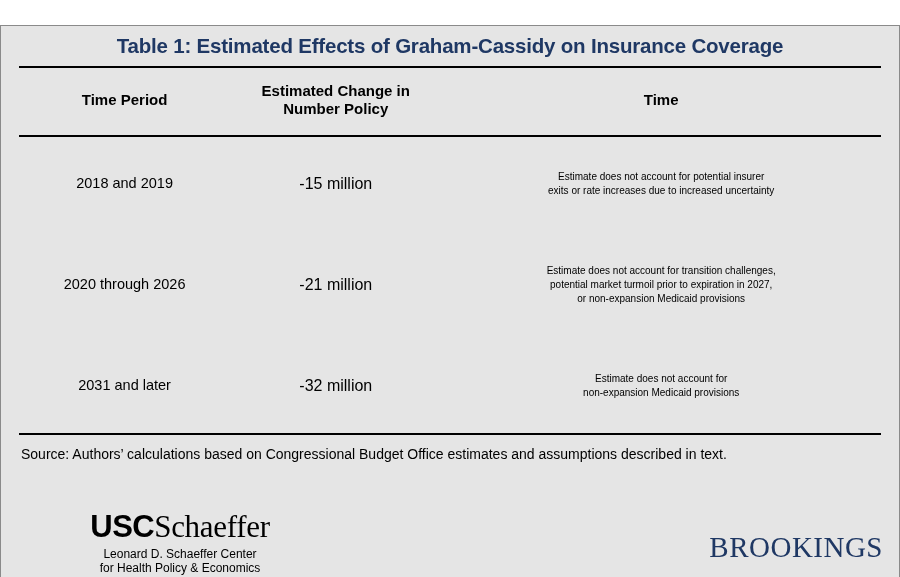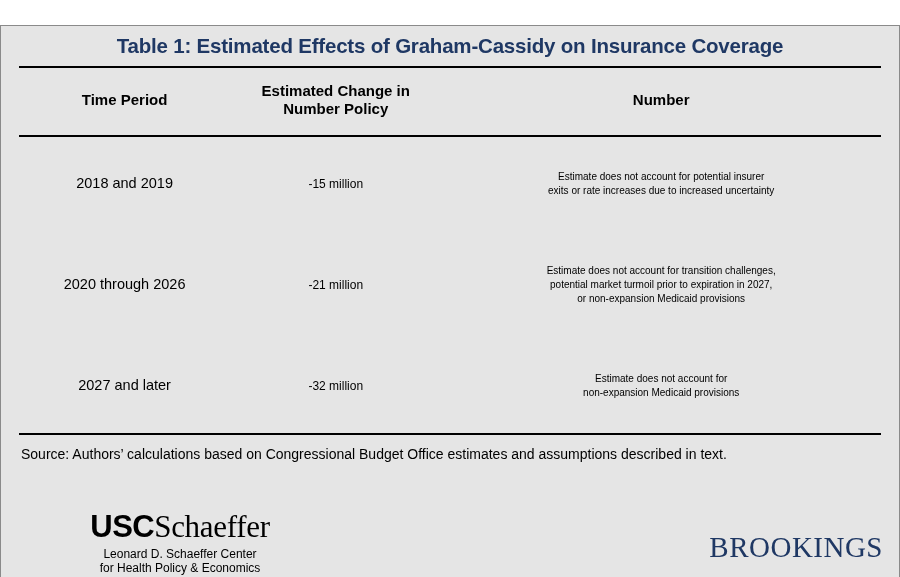--- a/index.html
+++ b/index.html
@@ -71,21 +71,21 @@
     line-height: 1.25;
   }
   td.cell {
     font-size: 14.5px;
     text-align: center;
     vertical-align: middle;
     padding: 0 6px;
     line-height: 1.35;
   }
   td.period { font-size: 14.5px; }
-  td.change { font-size: 12px; text-align: center; }
+  td.change { font-size: 16px; text-align: center; }
   td.notes {
     font-size: 10px;
     line-height: 1.38;
   }
   tr.datarow { height: 94px; }
   tr.r2 { height: 108px; }
   tr.r3 { height: 94px; }
 
   .source {
     font-size: 14px;
@@ -158,21 +158,21 @@
         <col class="c2">
         <col class="c3">
       </colgroup>
       <thead>
         <tr>
           <th class="hd">Time Period</th>
           <th class="hd">
             <div>Estimated Change in</div>
             <div>Number Policy</div>
           </th>
-          <th class="hd">Number</th>
+          <th class="hd">Time</th>
         </tr>
       </thead>
     </table>
 
     <div class="rule-head"></div>
 
     <table class="tbl">
       <colgroup>
         <col class="c1">
         <col class="c2">
@@ -190,21 +190,21 @@
         <tr class="datarow r2">
           <td class="cell period">2020 through 2026</td>
           <td class="cell change">-21 million</td>
           <td class="cell notes">
             <div>Estimate does not account for transition challenges,</div>
             <div>potential market turmoil prior to expiration in 2027,</div>
             <div>or non-expansion Medicaid provisions</div>
           </td>
         </tr>
         <tr class="datarow r3">
-          <td class="cell period">2027 and later</td>
+          <td class="cell period">2031 and later</td>
           <td class="cell change">-32 million</td>
           <td class="cell notes">
             <div>Estimate does not account for</div>
             <div>non-expansion Medicaid provisions</div>
           </td>
         </tr>
       </tbody>
     </table>
 
     <div class="rule-bottom"></div>

